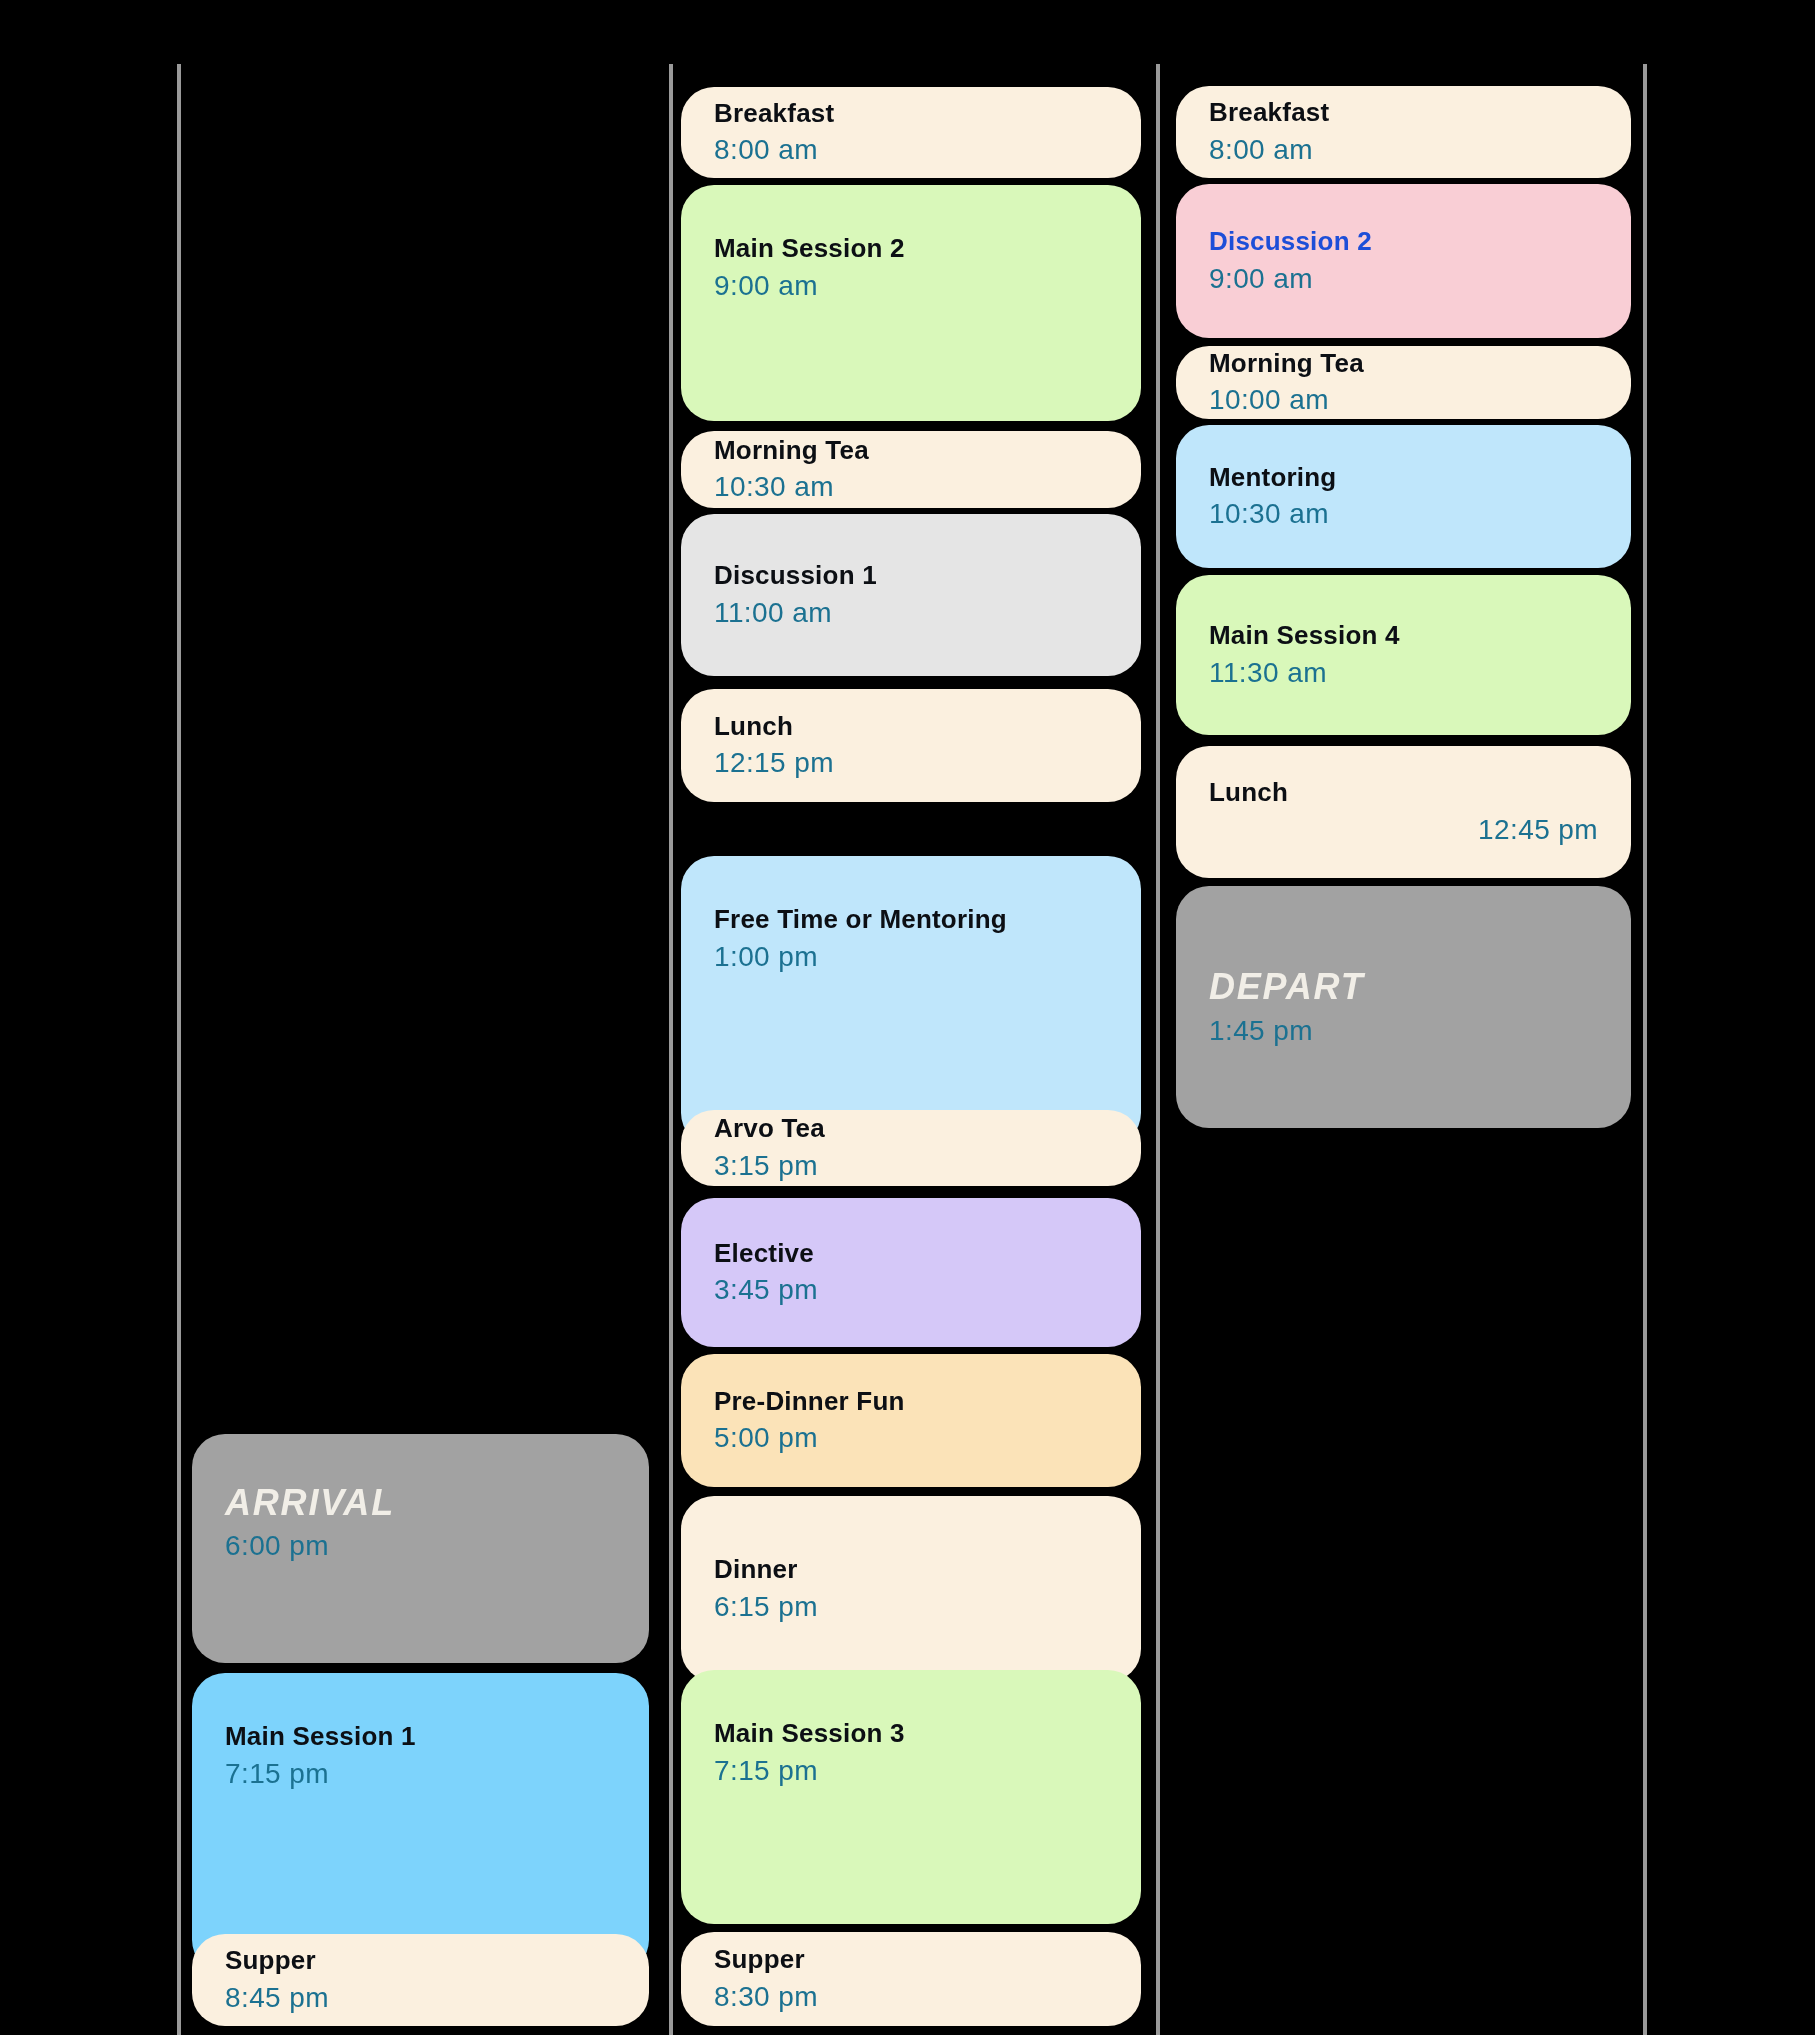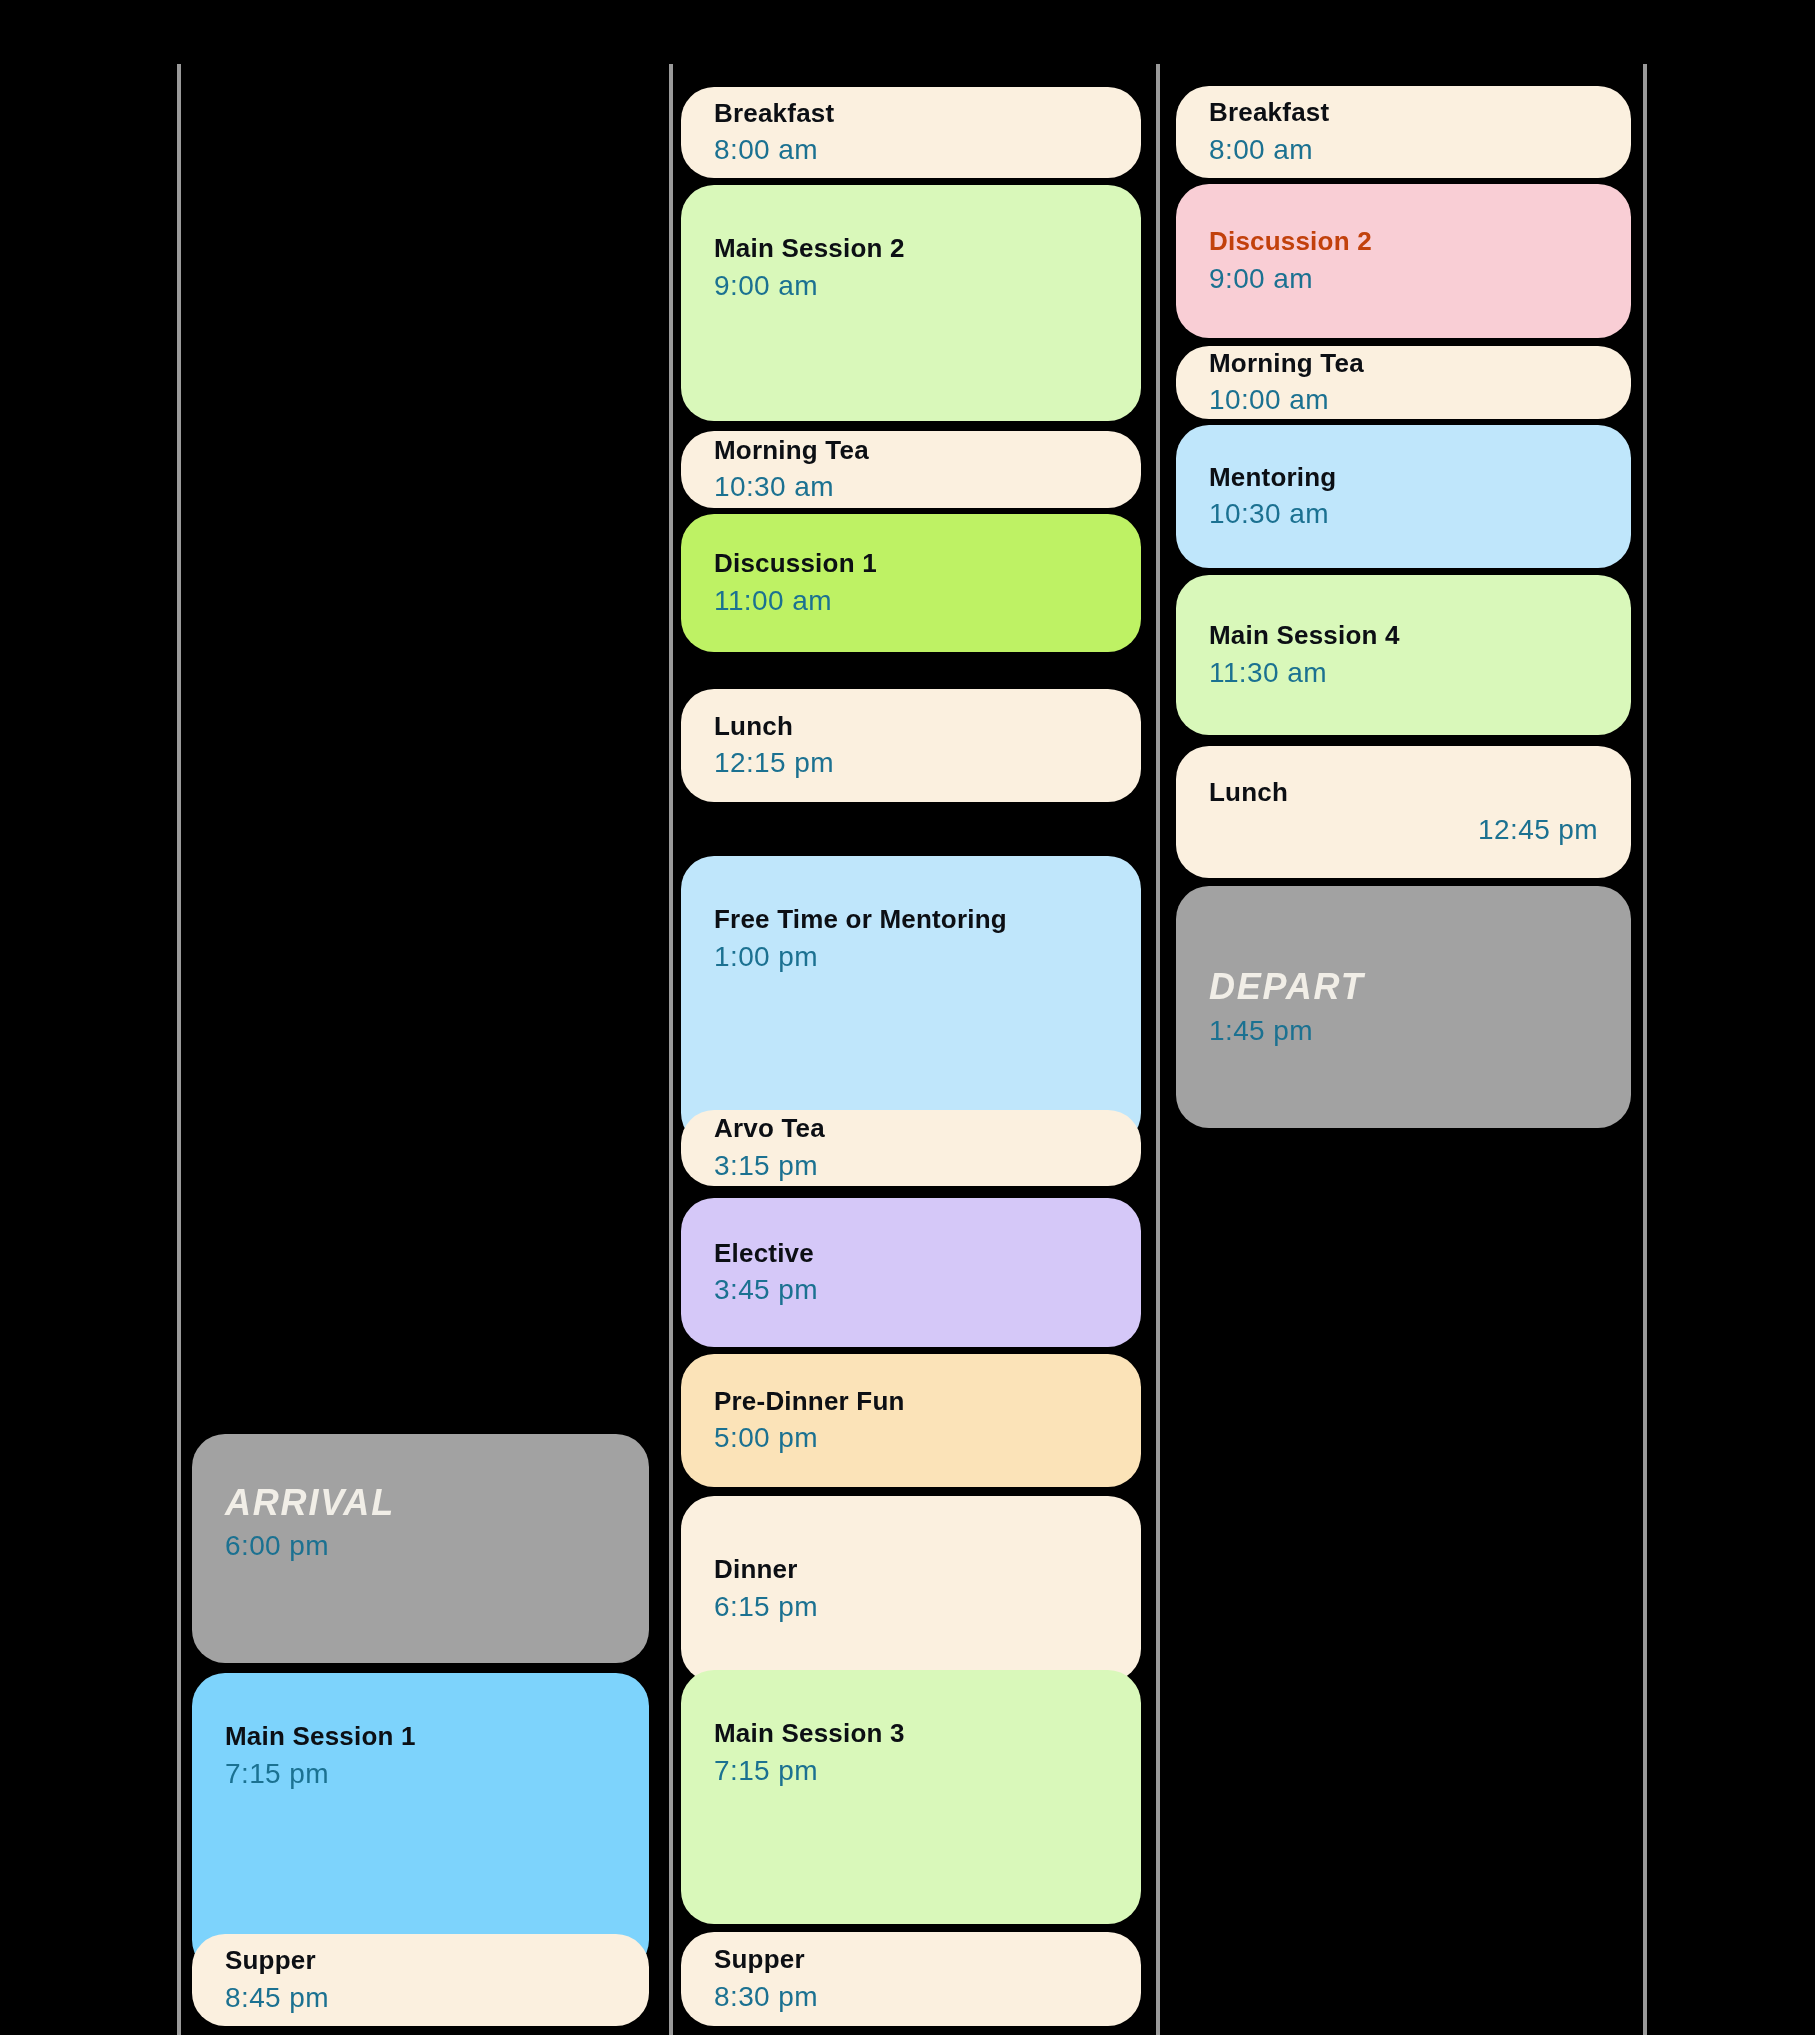--- a/index.html
+++ b/index.html
@@ -84,21 +84,21 @@
         <div class="card-time" style="color: rgb(27, 113, 145);">8:00 am</div>
       </div>
       <div class="card tall" style="top: 185px; height: 236px; background: rgb(217, 248, 186);">
         <div class="card-title" style="color: rgb(12, 15, 20);">Main Session 2</div>
         <div class="card-time" style="color: rgb(27, 113, 145);">9:00 am</div>
       </div>
       <div class="card" style="top: 431px; height: 77px; background: rgb(251, 240, 223);">
         <div class="card-title" style="color: rgb(12, 15, 20);">Morning Tea</div>
         <div class="card-time" style="color: rgb(27, 113, 145);">10:30 am</div>
       </div>
-      <div class="card" style="top: 514px; height: 138px; background: #bef264;">
+      <div class="card" style="top: 514px; height: 162px; background: #e5e5e5;">
         <div class="card-title" style="color: rgb(12, 15, 20);">Discussion 1</div>
         <div class="card-time" style="color: rgb(27, 113, 145);">11:00 am</div>
       </div>
       <div class="card" style="top: 689px; height: 113px; background: rgb(251, 240, 223);">
         <div class="card-title" style="color: rgb(12, 15, 20);">Lunch</div>
         <div class="card-time" style="color: rgb(27, 113, 145);">12:15 pm</div>
       </div>
       <div class="card tall" style="top: 808px; height: 290px; background: rgb(191, 230, 251); margin-top: 48px;">
         <div class="card-title" style="color: rgb(12, 15, 20);">Free Time or Mentoring</div>
         <div class="card-time" style="color: rgb(27, 113, 145);">1:00 pm</div>
@@ -127,21 +127,21 @@
         <div class="card-title" style="color: rgb(12, 15, 20);">Supper</div>
         <div class="card-time" style="color: rgb(27, 113, 145);">8:30 pm</div>
       </div>
     </div>
     <div class="column" style="left: 1176px; width: 455px;">
       <div class="card" style="top: 86px; height: 92px; background: rgb(251, 240, 223);">
         <div class="card-title" style="color: rgb(12, 15, 20);">Breakfast</div>
         <div class="card-time" style="color: rgb(27, 113, 145);">8:00 am</div>
       </div>
       <div class="card" style="top: 184px; height: 154px; background: rgb(249, 206, 213);">
-        <div class="card-title" style="color: #c2410c;">Discussion 2</div>
+        <div class="card-title" style="color: #1d4ed8;">Discussion 2</div>
         <div class="card-time" style="color: rgb(27, 113, 145);">9:00 am</div>
       </div>
       <div class="card" style="top: 346px; height: 73px; background: rgb(251, 240, 223);">
         <div class="card-title" style="color: rgb(12, 15, 20);">Morning Tea</div>
         <div class="card-time" style="color: rgb(27, 113, 145);">10:00 am</div>
       </div>
       <div class="card" style="top: 425px; height: 143px; background: rgb(191, 230, 251);">
         <div class="card-title" style="color: rgb(12, 15, 20);">Mentoring</div>
         <div class="card-time" style="color: rgb(27, 113, 145);">10:30 am</div>
       </div>

